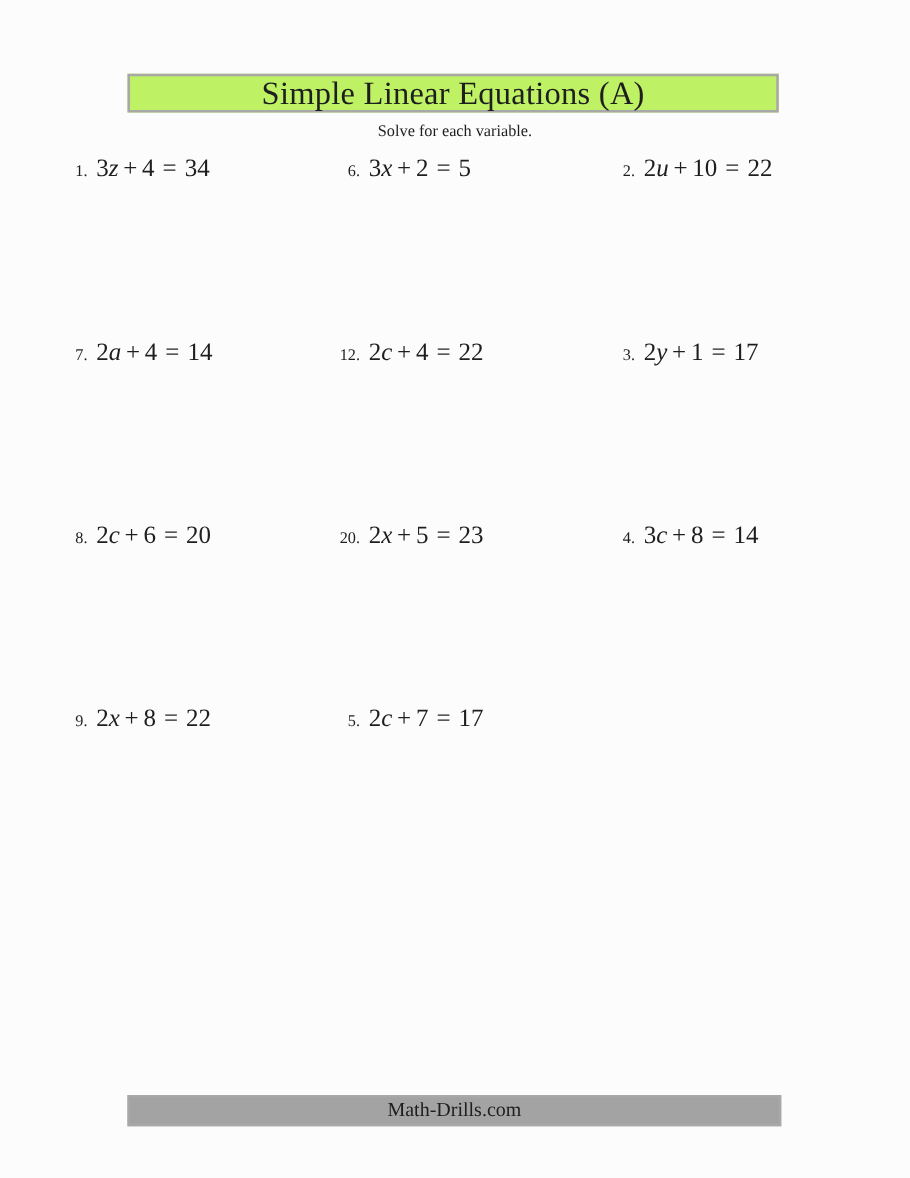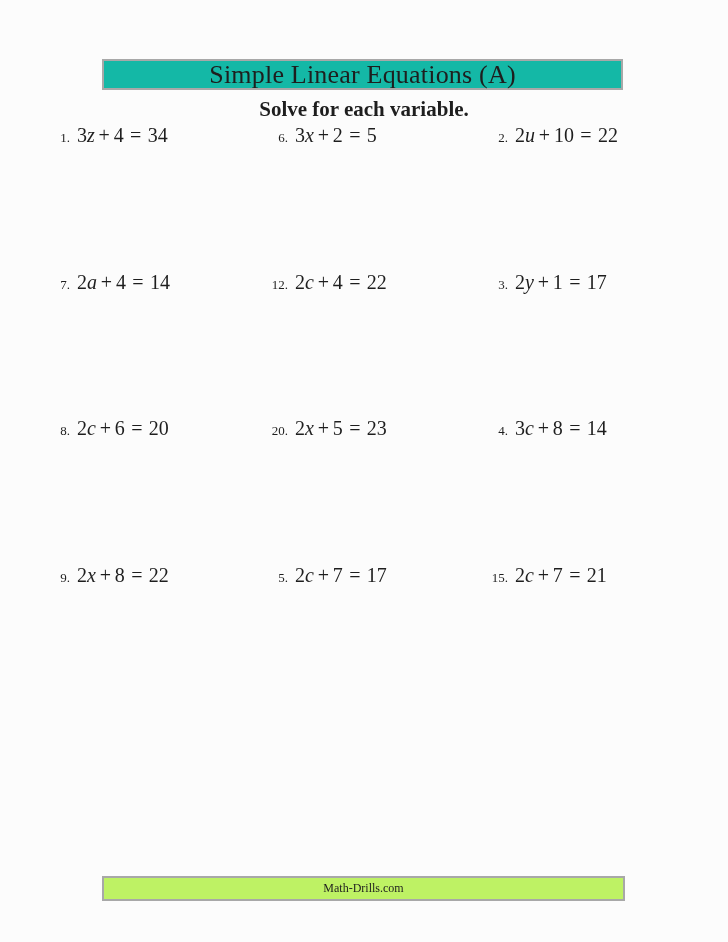--- a/index.html
+++ b/index.html
@@ -15,35 +15,34 @@
     color: #1e1e1e;
     overflow: hidden;
   }
   .title-box {
     position: absolute;
     left: 102px;
     top: 59px;
     width: 517px;
     height: 27px;
     border: 2px solid #a8a8a8;
-    background: #14b8a6;
+    background: #bef264;
     display: flex;
     align-items: center;
     justify-content: center;
     font-size: 26px;
     letter-spacing: 0.2px;
   }
   .subtitle {
     position: absolute;
     left: 0;
     top: 97px;
     width: 728px;
     text-align: center;
-    font-size: 21px;
-    font-weight: bold;
+    font-size: 13px;
   }
   .problems {
     position: absolute;
     left: 40px;
     top: 124px;
     width: 650px;
     display: grid;
     grid-template-columns: 218px 220px 212px;
     grid-auto-rows: 146.5px;
   }
@@ -71,25 +70,25 @@
   .rel {
     margin: 0 0.32em;
   }
   .footer-box {
     position: absolute;
     left: 102px;
     top: 876px;
     width: 519px;
     height: 21px;
     border: 2px solid #a8a8a8;
-    background: #bef264;
+    background: #a3a3a3;
     display: flex;
     align-items: center;
     justify-content: center;
-    font-size: 12px;
+    font-size: 16px;
   }
 </style>
 </head>
 <body>
 
 <div class="title-box">
   <span>Simple Linear Equations (A)</span>
 </div>
 
 <div class="subtitle">Solve for each variable.</div>
@@ -146,21 +145,17 @@
     <span class="equation"><span class="coeff">2</span><span class="variable">x</span><span class="op">+</span><span class="addend">8</span><span class="rel">=</span><span class="result">22</span></span>
   </div>
 
 
   <div class="problem">
     <span class="pnum">5.</span>
     <span class="equation"><span class="coeff">2</span><span class="variable">c</span><span class="op">+</span><span class="addend">7</span><span class="rel">=</span><span class="result">17</span></span>
   </div>
 
 
-  <div class="problem">
-    <span class="pnum">15.</span>
-    <span class="equation"><span class="coeff">2</span><span class="variable">c</span><span class="op">+</span><span class="addend">7</span><span class="rel">=</span><span class="result">21</span></span>
-  </div>
 </div>
 
 <div class="footer-box">
   <span>Math-Drills.com</span>
 </div>
 
 </body></html>

